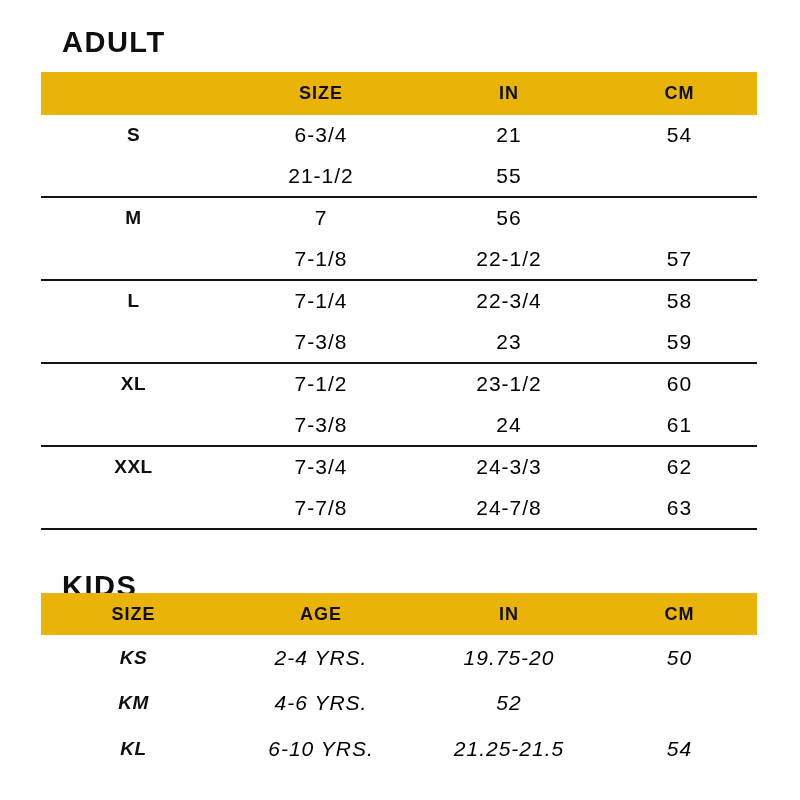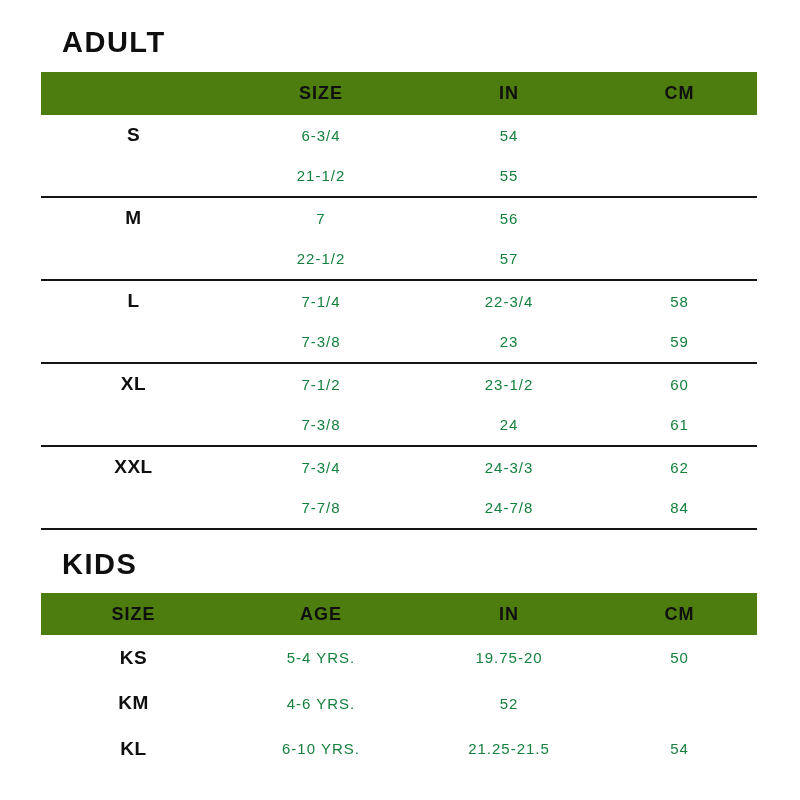--- a/index.html
+++ b/index.html
@@ -16,55 +16,55 @@
     position: absolute;
     left: 48px;
     font-size: 29px;
     font-weight: 800;
     letter-spacing: 1.5px;
     color: #0f0f0f;
     line-height: 30px;
     margin-left: 14px;
   }
   #adult-title { top: 27px; }
-  #kids-title  { top: 549px; }
+  #kids-title  { top: 571px; }
 
   .size-table {
     position: absolute;
     left: 41px;
     width: 716px;
   }
   #adult-table { top: 72px; }
   #kids-table  { top: 593px; }
 
   .tr {
     display: grid;
     grid-template-columns: 185px 190px 186px 155px;
     align-items: center;
   }
   .thead {
-    background: #4d7c0f;
+    background: #eab308;
     height: 43px;
   }
   #kids-table .thead { height: 42px; }
   .th {
     text-align: center;
     font-size: 18px;
     font-weight: 700;
     letter-spacing: 1px;
     color: #0f0f0f;
   }
   .row { height: 40.5px; }
-  #kids-table .row { height: 45.5px; }
+  #kids-table .row { height: 45.5px; font-style: italic; }
   .td {
     text-align: center;
-    font-size: 15px;
+    font-size: 21px;
     font-weight: 400;
     letter-spacing: 1px;
-    color: #15803d;
+    color: #000000;
   }
   .td.label {
     font-size: 19px;
     font-weight: 700;
     letter-spacing: 0.5px;
     color: #0f0f0f;
   }
   .group { border-bottom: 2.5px solid #141414; }
 </style>
 </head>
@@ -79,37 +79,39 @@
       <div class="th"></div>
       <div class="th">SIZE</div>
       <div class="th">IN</div>
       <div class="th">CM</div>
     </div>
 
     <div class="group">
       <div class="tr row">
         <div class="td label">S</div>
         <div class="td">6-3/4</div>
+        <div class="td">21</div>
         <div class="td">54</div>
       </div>
       <div class="tr row">
         <div class="td label"></div>
         <div class="td">21-1/2</div>
         <div class="td">55</div>
       </div>
     </div>
 
     <div class="group">
       <div class="tr row">
         <div class="td label">M</div>
         <div class="td">7</div>
         <div class="td">56</div>
       </div>
       <div class="tr row">
         <div class="td label"></div>
+        <div class="td">7-1/8</div>
         <div class="td">22-1/2</div>
         <div class="td">57</div>
       </div>
     </div>
 
     <div class="group">
       <div class="tr row">
         <div class="td label">L</div>
         <div class="td">7-1/4</div>
         <div class="td">22-3/4</div>
@@ -142,38 +144,38 @@
       <div class="tr row">
         <div class="td label">XXL</div>
         <div class="td">7-3/4</div>
         <div class="td">24-3/3</div>
         <div class="td">62</div>
       </div>
       <div class="tr row">
         <div class="td label"></div>
         <div class="td">7-7/8</div>
         <div class="td">24-7/8</div>
-        <div class="td">84</div>
+        <div class="td">63</div>
       </div>
     </div>
   </div>
 
   <h2 class="section-title" id="kids-title">KIDS</h2>
 
   <div class="size-table" id="kids-table">
     <div class="tr thead">
       <div class="th">SIZE</div>
       <div class="th">AGE</div>
       <div class="th">IN</div>
       <div class="th">CM</div>
     </div>
 
     <div class="tr row">
       <div class="td label">KS</div>
-      <div class="td">5-4 YRS.</div>
+      <div class="td">2-4 YRS.</div>
       <div class="td">19.75-20</div>
       <div class="td">50</div>
     </div>
     <div class="tr row">
       <div class="td label">KM</div>
       <div class="td">4-6 YRS.</div>
       <div class="td">52</div>
     </div>
     <div class="tr row">
       <div class="td label">KL</div>

